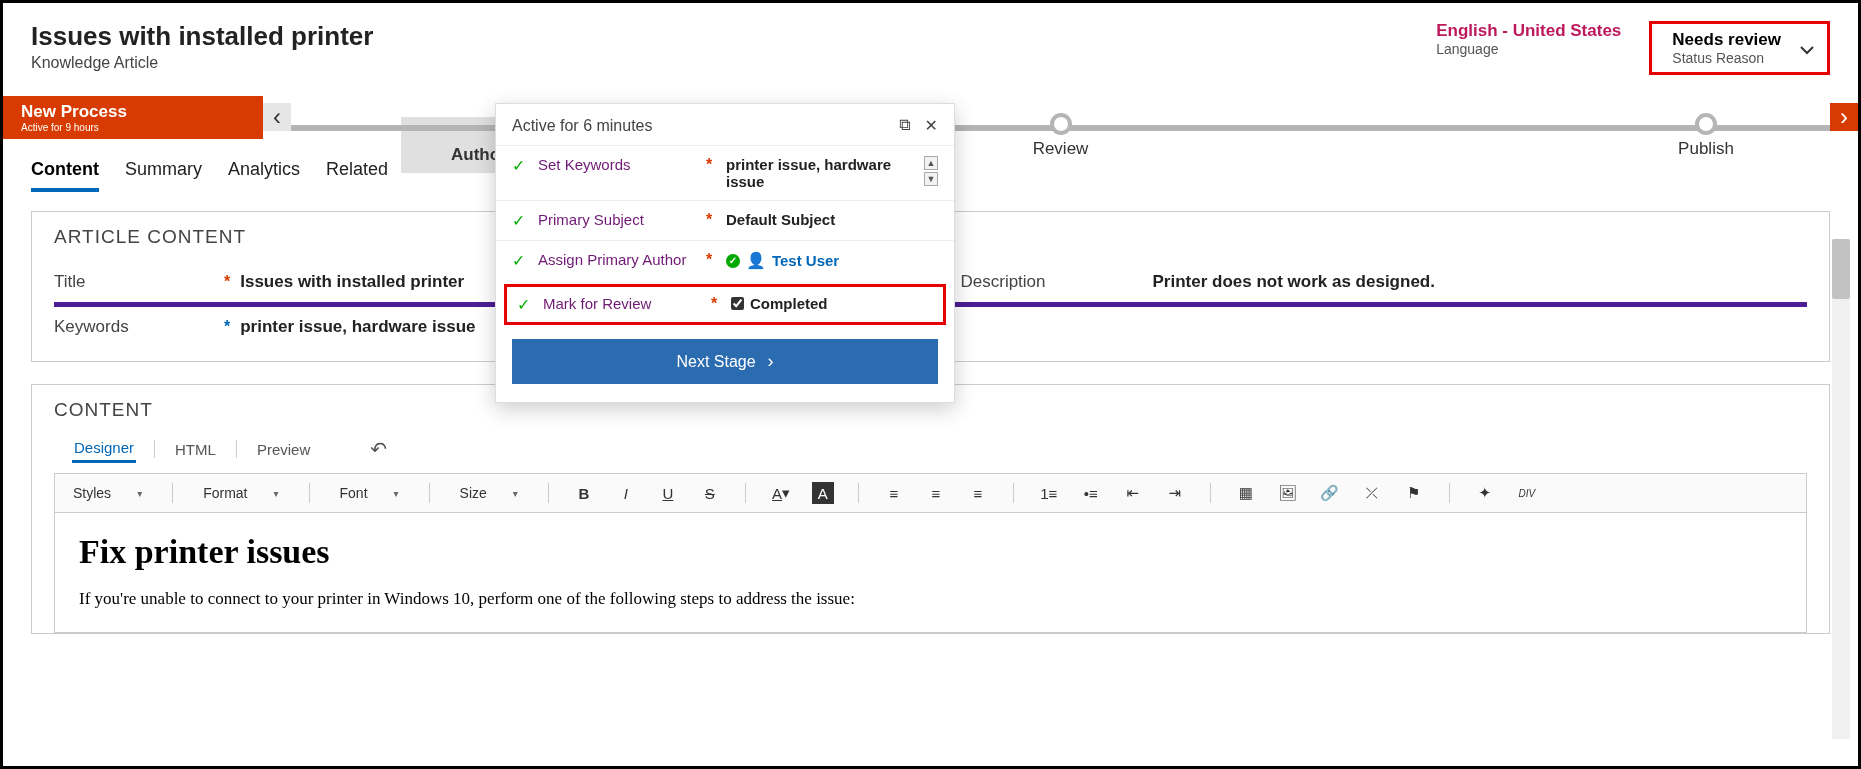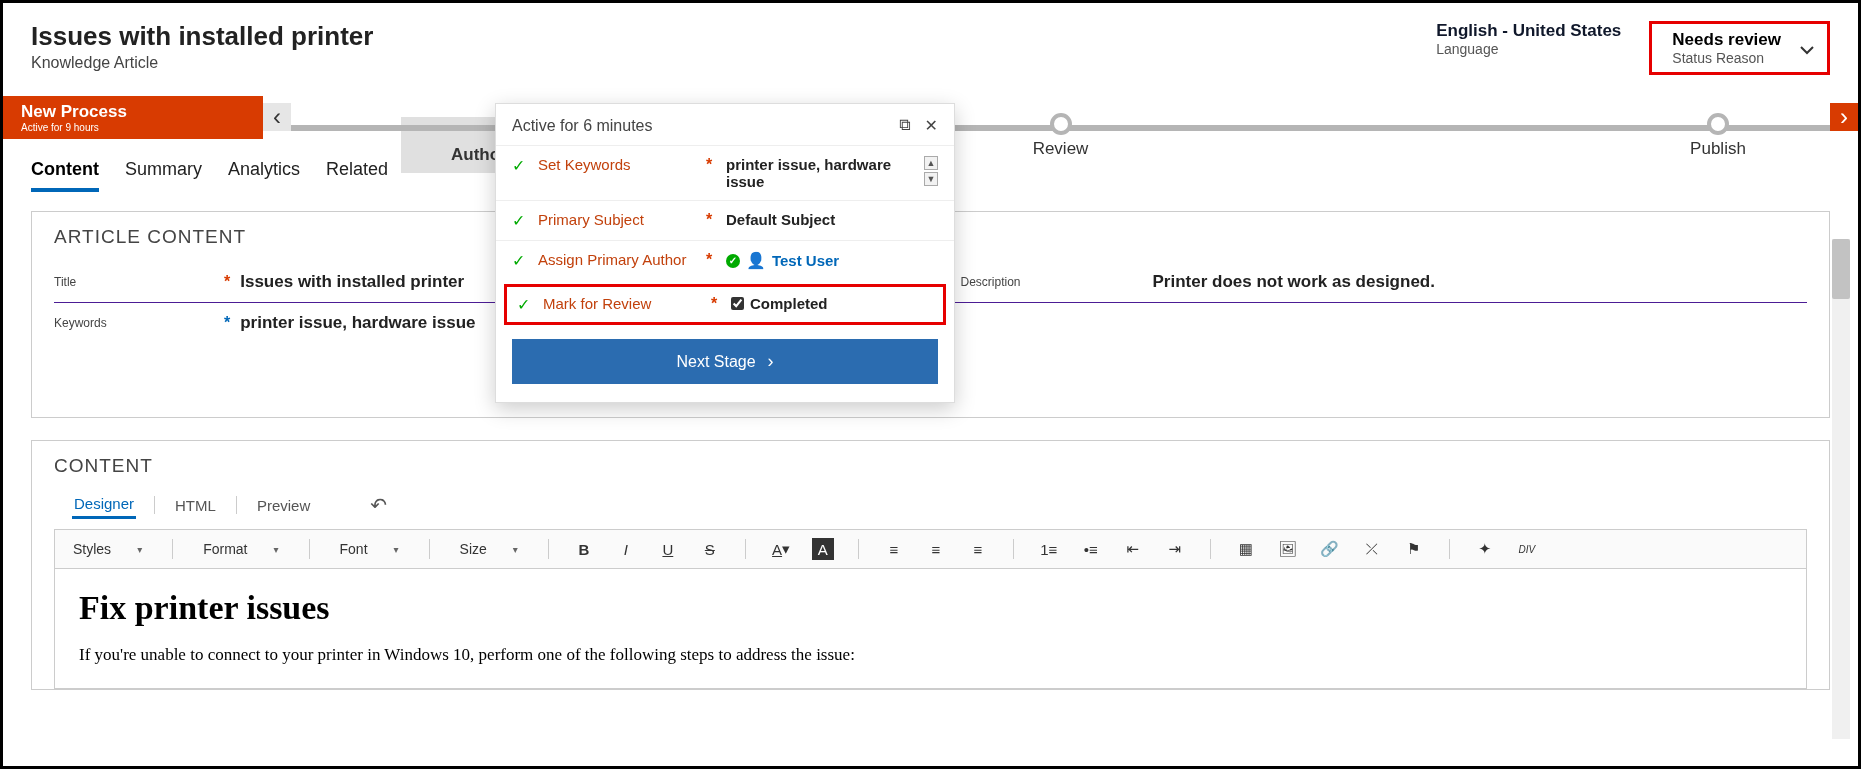--- a/index.html
+++ b/index.html
@@ -4,54 +4,54 @@
 <style>
 * { box-sizing: border-box; margin: 0; padding: 0; font-family: "Segoe UI", Arial, sans-serif; }
 body { background: #fff; border: 3px solid #000; width: 1861px; height: 769px; position: relative; overflow: hidden; }
 
 .header { display: flex; justify-content: space-between; padding: 18px 28px 8px 28px; }
 .header-left h1 { font-size: 26px; font-weight: 600; color: #222; }
 .header-left .sub { font-size: 16px; color: #444; margin-top: 2px; }
 .header-right { display: flex; gap: 28px; align-items: flex-start; }
 .header-right .col .top { font-size: 17px; font-weight: 600; }
 .header-right .col .bot { font-size: 14px; color: #555; }
-.lang-top { color: #0f172a; }
+.lang-top { color: #be185d; }
 .status-col { border: 3px solid #e60000; padding: 6px 46px 6px 20px; position: relative; }
 .status-col .chev { position: absolute; right: 10px; top: 16px; }
 
 .process-bar { position: relative; height: 56px; display: flex; align-items: center; margin-top: 6px; }
 .process-red { background: #d83b01; color: #fff; padding: 6px 18px; width: 260px; display:flex; flex-direction:column; justify-content:center;}
 .process-red .t { font-size: 17px; font-weight:600;}
 .process-red .s { font-size: 10px; }
 .proc-caret { width: 28px; background:#e6e6e6; display:flex; align-items:center; justify-content:center; color:#333; font-size:24px;}
 .proc-caret.right { background:#d83b01; color:#fff;}
 .proc-track { flex:1; background:#eeeeee; position:relative; }
 .proc-line { position:absolute; top:8px; left:0; right:0; height:6px; background:#b5b5b5; }
 .proc-stage { position:absolute; top:-4px; text-align:center; font-size:17px; color:#333; }
 .proc-stage .circ { width:22px; height:22px; border:4px solid #b5b5b5; border-radius:50%; background:#fff; margin:0 auto 4px;}
 .proc-stage.author { left:120px; width:200px; }
 .proc-stage.author .circ { width:28px; height:28px; border:5px solid #d83b01; position:relative; top:-3px;}
 .proc-stage.author .circ::after { content:""; width:12px; height:12px; background:#d83b01; border-radius:50%; position:absolute; top:3px; left:3px;}
 .proc-stage.author .lbl { font-weight:700; }
 .proc-stage.review { left:50%; transform:translateX(-50%); width:120px;}
-.proc-stage.publish { right:52px; width:120px;}
+.proc-stage.publish { right:64px; width:120px;}
 .proc-stage .lbl { margin-top:2px; display:block;}
 .author-bg { position:absolute; left:110px; top:0; width:220px; height:56px; background:#e0e0e0;}
 
 .tabs { display:flex; gap:26px; padding: 14px 28px 0; border-bottom:1px solid transparent;}
 .tabs .tab { font-size:18px; color:#222; padding-bottom:8px; cursor:pointer;}
 .tabs .tab.active { color:#000; font-weight:600; border-bottom:4px solid #0067b8;}
 
 .main { padding: 18px 28px; position:relative;}
 .panel { border:1px solid #ccc; padding:14px 22px; margin-bottom:22px;}
 .panel-title { font-size:19px; color:#444; letter-spacing:1px; margin-bottom:14px;}
 .field-row { display:flex; gap:60px; padding:10px 0;}
-.field-row + .field-row { border-top:1px solid #4c1d95;flex-direction:column;}
+.field-row + .field-row { border-top:5px solid #4c1d95;}
 .field { display:flex; align-items:center; gap:10px; flex:1;}
-.field .lbl { width:160px; font-size:12px; color:#444;}
+.field .lbl { width:160px; font-size:17px; color:#444;}
 .field .req { color:#d83b01; font-weight:700;}
 .field .val { font-size:17px; font-weight:700; color:#222;}
 .field .val.desc { font-weight:600;}
 .blue-ast { color:#0067b8; font-weight:700;}
 
 .editor-tabs { display:flex; gap:18px; align-items:center; padding:0 18px 10px; font-size:15px; color:#555;}
 .editor-tabs .et { padding:4px 2px; cursor:pointer;}
 .editor-tabs .et.active { color:#0067b8; border-bottom:3px solid #0067b8;}
 .editor-tabs .sep { width:1px; height:18px; background:#ccc;}
 .editor-tabs .undo { margin-left:40px; font-size:20px;}
@@ -64,21 +64,21 @@
 
 .editor-body { border:1px solid #ccc; border-top:none; padding:20px 24px; min-height:120px;}
 .editor-body h1 { font-family: Georgia, serif; font-size:34px; font-weight:700; margin-bottom:18px;}
 .editor-body p { font-family: Georgia, serif; font-size:17px;}
 
 .popover { position:absolute; left:492px; top:100px; width:460px; background:#fff; border:1px solid #ddd; box-shadow:0 6px 20px rgba(0,0,0,.2); z-index:50;}
 .popover-head { display:flex; justify-content:space-between; align-items:center; padding:12px 16px 10px; font-size:16px; color:#444;}
 .popover-head .icons { display:flex; gap:14px;}
 .popover-row { display:flex; align-items:flex-start; padding:10px 16px; border-top:1px solid #eee; gap:8px;}
 .popover-row .chk { color:#0a0; font-size:16px; width:18px;}
-.popover-row .plbl { flex:0 0 160px; font-size:15px; color:#c2410c;}
+.popover-row .plbl { flex:0 0 160px; font-size:15px; color:#701a75;}
 .popover-row .preq { color:#d83b01; width:12px; font-weight:700;}
 .popover-row .pval { font-size:15px; font-weight:700; color:#222; flex:1;}
 .popover-row .scroll { display:flex; flex-direction:column; gap:2px; margin-left:4px;}
 .popover-row .scroll span { width:14px; height:14px; border:1px solid #aaa; background:#f2f2f2; font-size:9px; text-align:center; line-height:12px; color:#555;}
 .popover-row.user .pval { color:#0067b8; display:flex; align-items:center; gap:6px; font-weight:600;}
 .popover-row.user .verified { width:14px; height:14px; background:#0a0; border-radius:50%; display:inline-flex; align-items:center; justify-content:center; color:#fff; font-size:10px;}
 .popover-row.user .person { color:#0067b8; font-size:16px;}
 .popover-row.highlight { border:3px solid #e60000; margin:4px 8px; padding:8px 10px;}
 .popover-row.highlight .pval { display:flex; align-items:center; gap:6px;}
 .popover-row.highlight input[type=checkbox]{ accent-color:#333;}

